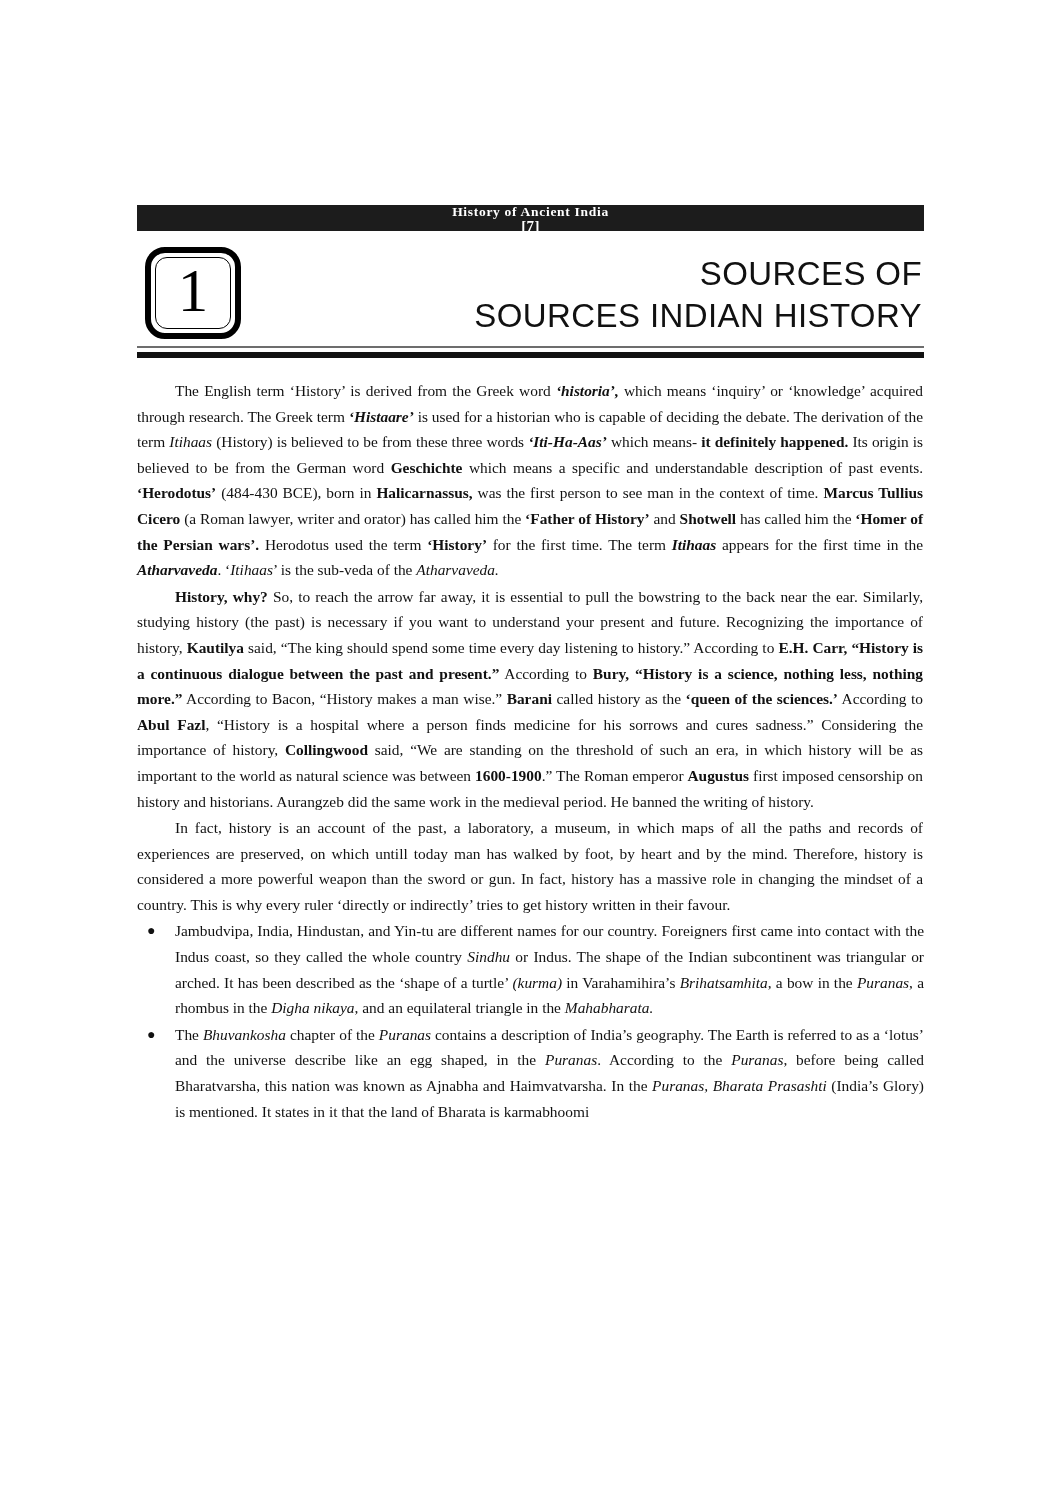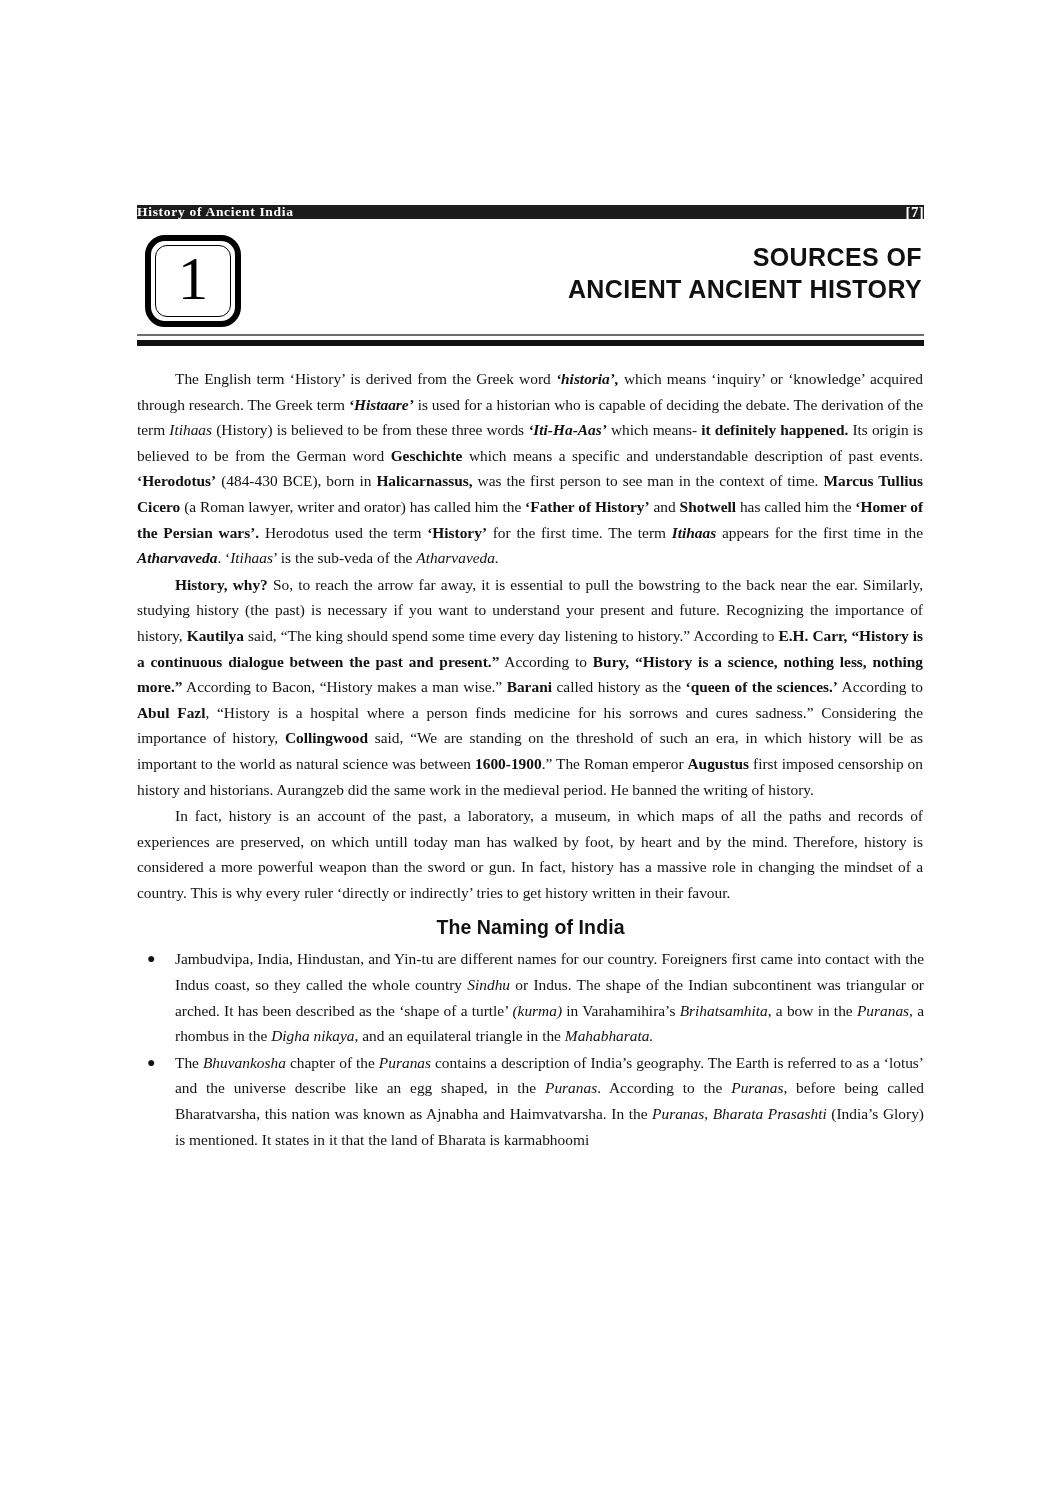--- a/index.html
+++ b/index.html
@@ -20,26 +20,27 @@
     position: absolute;
     left: 137px;
     top: 205px;
     width: 787px;
   }
 
   
   .running-head {
     background: #1c1c1c;
     color: #ffffff;
-    height: 14px;
+    height: 26px;
     display: flex;
     align-items: center;
     justify-content: space-between;
-    padding: 0 0;
+    padding: 0 7px;
     box-sizing: border-box;
+    flex-direction: column;
   }
   .running-head-title {
     font-family: "Liberation Serif", serif;
     font-weight: bold;
     font-size: 13.5px;
     letter-spacing: 0.7px;
     line-height: 1;
     white-space: nowrap;
   }
   .running-head-page {
@@ -88,22 +89,22 @@
     padding-bottom: 5px;
   }
 
   .chapter-title {
     position: absolute;
     right: 2px;
     top: 22px;
     width: 620px;
     text-align: right;
     font-family: "Liberation Sans", sans-serif;
-    font-weight: bold;
-    font-size: 25px;
+    font-weight: normal;
+    font-size: 33px;
     line-height: 1.28;
     letter-spacing: 0.4px;
     color: #111111;
   }
   .chapter-title .line2 {
     display: block;
   }
 
   
   .rule-thin {
@@ -184,42 +185,41 @@
   </div>
 
   <div class="chapter-block">
     <div class="chapter-number-box">
       <div class="chapter-number-inner">
         <span class="chapter-number">1</span>
       </div>
     </div>
     <div class="chapter-title">
       <span class="line1">SOURCES OF</span>
-      <span class="line2">ANCIENT ANCIENT HISTORY</span>
+      <span class="line2">SOURCES INDIAN HISTORY</span>
     </div>
   </div>
 
   <div class="rule-thin"></div>
   <div class="rule-thick"></div>
 
   <div class="body-text">
 
     <p class="para">
       The English term ‘History’ is derived from the Greek word <span class="bi">‘historia’,</span> which means ‘inquiry’ or ‘knowledge’ acquired through research. The Greek term <span class="bi">‘Histaare’</span> is used for a historian who is capable of deciding the debate. The derivation of the term <i>Itihaas</i> (History) is believed to be from these three words <span class="bi">‘Iti-Ha-Aas’</span> which means- <b>it definitely happened.</b> Its origin is believed to be from the German word <b>Geschichte</b> which means a specific and understandable description of past events. <b>‘Herodotus’</b> (484-430 BCE), born in <b>Halicarnassus,</b> was the first person to see man in the context of time. <b>Marcus Tullius Cicero</b> (a Roman lawyer, writer and orator) has called him the <b>‘Father of History’</b> and <b>Shotwell</b> has called him the <b>‘Homer of the Persian wars’.</b> Herodotus used the term <b>‘History’</b> for the first time. The term <span class="bi">Itihaas</span> appears for the first time in the <span class="bi">Atharvaveda</span>. ‘<i>Itihaas</i>’ is the sub-veda of the <i>Atharvaveda.</i>
     </p>
 
     <p class="para">
       <b>History, why?</b> So, to reach the arrow far away, it is essential to pull the bowstring to the back near the ear. Similarly, studying history (the past) is necessary if you want to understand your present and future. Recognizing the importance of history, <b>Kautilya</b> said, “The king should spend some time every day listening to history.” According to <b>E.H. Carr, “History is a continuous dialogue between the past and present.”</b> According to <b>Bury, “History is a science, nothing less, nothing more.”</b> According to Bacon, “History makes a man wise.” <b>Barani</b> called history as the <b>‘queen of the sciences.’</b> According to <b>Abul Fazl</b>, “History is a hospital where a person finds medicine for his sorrows and cures sadness.” Considering the importance of history, <b>Collingwood</b> said, “We are standing on the threshold of such an era, in which history will be as important to the world as natural science was between <b>1600-1900</b>.” The Roman emperor <b>Augustus</b> first imposed censorship on history and historians. Aurangzeb did the same work in the medieval period. He banned the writing of history.
     </p>
 
     <p class="para">
       In fact, history is an account of the past, a laboratory, a museum, in which maps of all the paths and records of experiences are preserved, on which untill today man has walked by foot, by heart and by the mind. Therefore, history is considered a more powerful weapon than the sword or gun. In fact, history has a massive role in changing the mindset of a country. This is why every ruler ‘directly or indirectly’ tries to get history written in their favour.
     </p>
 
-    <h2 class="section-heading">The Naming of India</h2>
 
     <ul class="bullet-list">
       <li class="bullet-item">
         <span class="bullet-marker">●</span>
         <b>Jambudvipa, India, Hindustan,</b> and <b>Yin-tu</b> are different names for our country. Foreigners first came into contact with the Indus coast, so they called the whole country <span class="bi">Sindhu</span> or <b>Indus</b>. The shape of the Indian subcontinent was <b>triangular</b> or arched. It has been described as the ‘shape of a turtle’ <i>(kurma)</i> in Varahamihira’s <i>Brihatsamhita</i>, a bow in the <i>Puranas</i>, a rhombus in the <i>Digha nikaya</i>, and an equilateral triangle in the <i>Mahabharata.</i>
       </li>
       <li class="bullet-item">
         <span class="bullet-marker">●</span>
         The <span class="bi">Bhuvankosha</span> chapter of the <i>Puranas</i> <b>contains a description of India’s geography</b>. The Earth is referred to as a ‘lotus’ and the universe describe like an egg shaped, in the <i>Puranas</i>. According to the <i>Puranas</i>, before being called Bharatvarsha, this nation was known as <b>Ajnabha</b> and <b>Haimvatvarsha</b>. In the <i>Puranas,</i> <span class="bi">Bharata Prasashti</span> <b>(India’s Glory)</b> is mentioned. It states in it that the land of Bharata is karmabhoomi
       </li>

